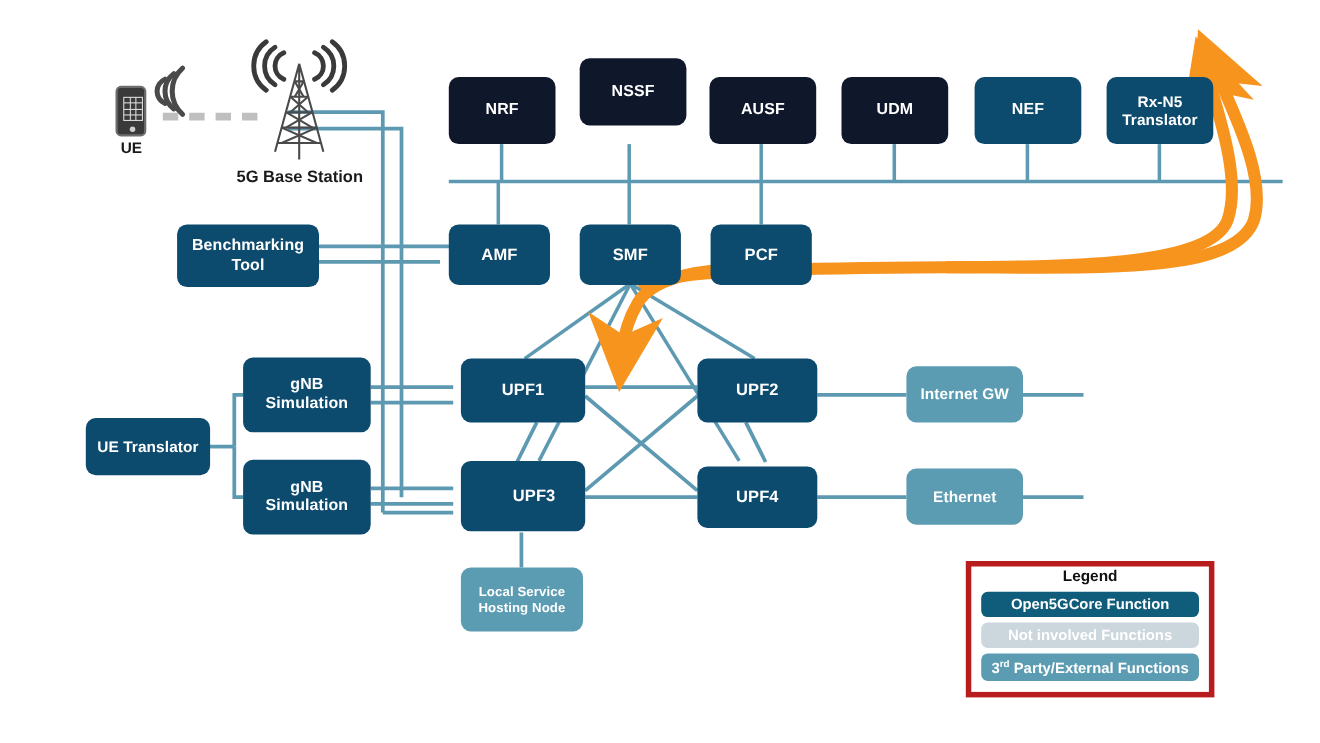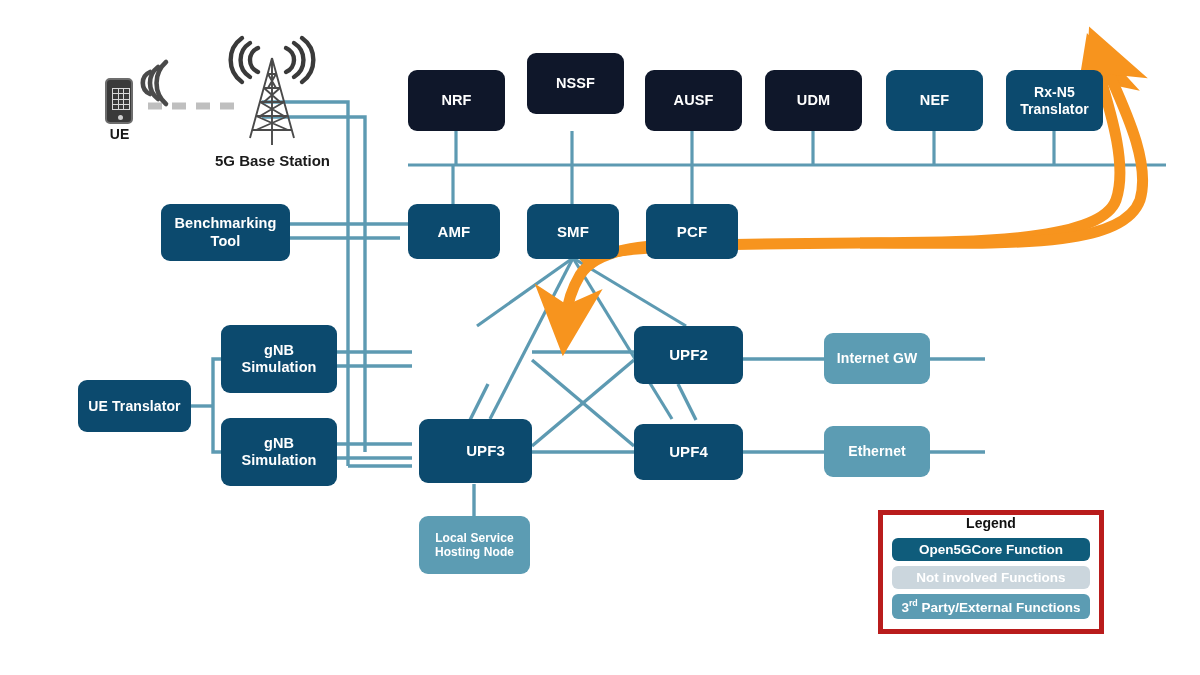--- a/index.html
+++ b/index.html
@@ -308,20 +308,21 @@
       <div>Translator</div>
     </div>
   </div>
 
   <div class="node core" style="left:408px; top:204px; width:92px; height:55px; font-size:15px;">AMF</div>
 
   <div class="node core" style="left:527px; top:204px; width:92px; height:55px; font-size:15px;">SMF</div>
 
   <div class="node core" style="left:646px; top:204px; width:92px; height:55px; font-size:15px;">PCF</div>
 
+  <div class="node core" style="left:419px; top:326px; width:113px; height:58px; font-size:15px;">UPF1</div>
 
   <div class="node core" style="left:634px; top:326px; width:109px; height:58px; font-size:15px;">UPF2</div>
 
   <div class="node core" style="left:419px; top:419px; width:113px; height:64px; font-size:15px;padding-left:20px;">UPF3</div>
 
   <div class="node core" style="left:634px; top:424px; width:109px; height:56px; font-size:15px;">UPF4</div>
 
   <div class="node external" style="left:824px; top:333px; width:106px; height:51px; font-size:14px;">Internet GW</div>
 
   <div class="node external" style="left:824px; top:426px; width:106px; height:51px; font-size:14px;">Ethernet</div>

